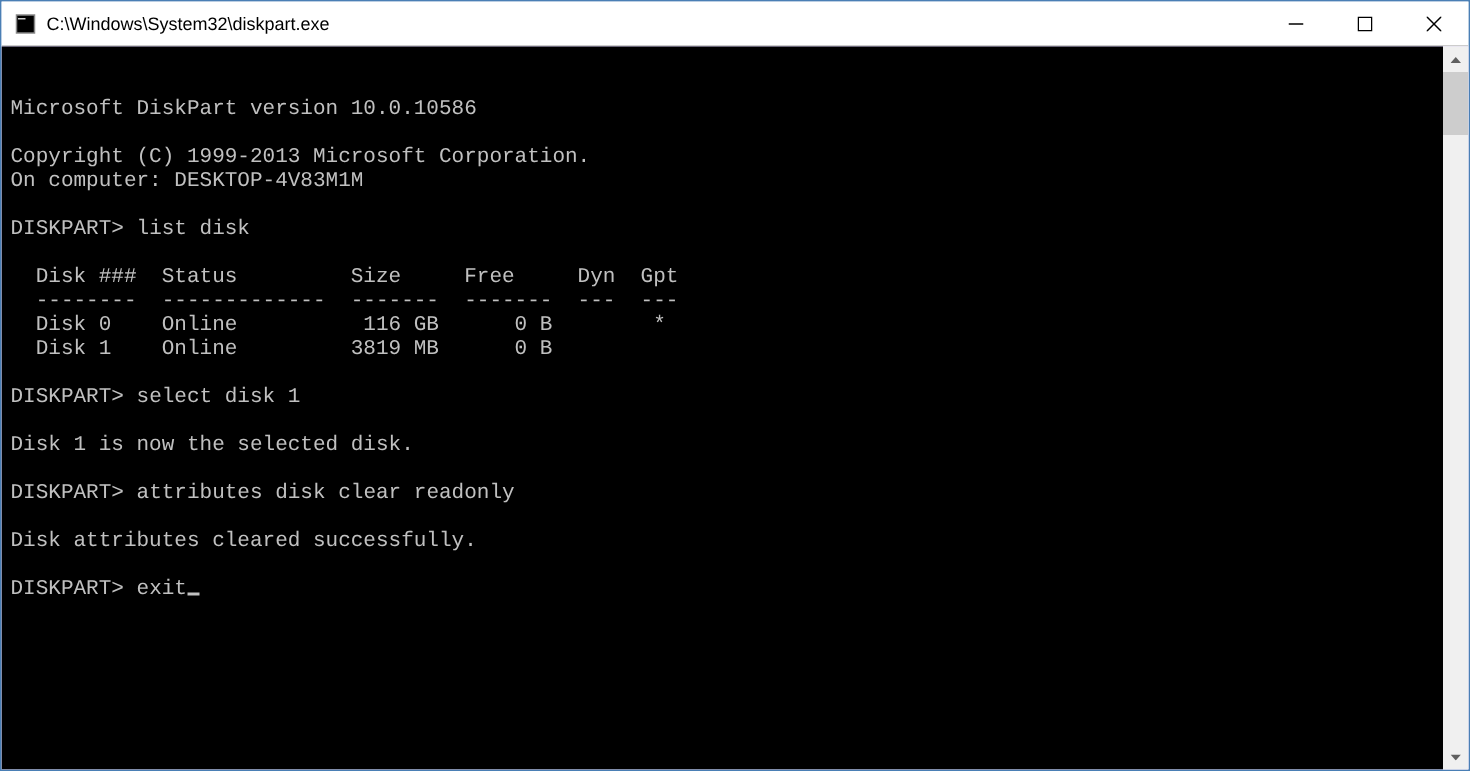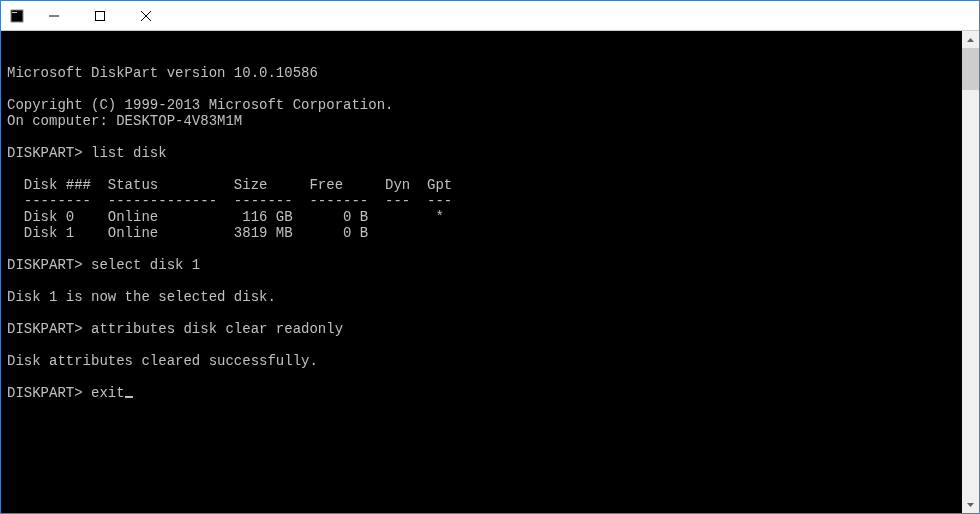--- a/index.html
+++ b/index.html
@@ -104,20 +104,21 @@
 </head>
 <body>
 
 <div class="titlebar">
   <span class="titlebar-icon">
     <svg width="14" height="14" viewBox="0 0 14 14">
       <rect x="1" y="1" width="12" height="12" fill="#000" stroke="#888" stroke-width="1"></rect>
       <rect x="2" y="3" width="5" height="1" fill="#ccc"></rect>
     </svg>
   </span>
+  <span class="titlebar-title">C:\Windows\System32\diskpart.exe</span>
   <div class="win-controls">
     <div class="win-btn">
       <svg width="10" height="10" viewBox="0 0 10 10">
           <line x1="0" y1="5" x2="10" y2="5" stroke="#000" stroke-width="1"></line>
         </svg>
     </div>
     <div class="win-btn">
       <svg width="10" height="10" viewBox="0 0 10 10">
           <rect x="0.5" y="0.5" width="9" height="9" fill="none" stroke="#000" stroke-width="1"></rect>
         </svg>

